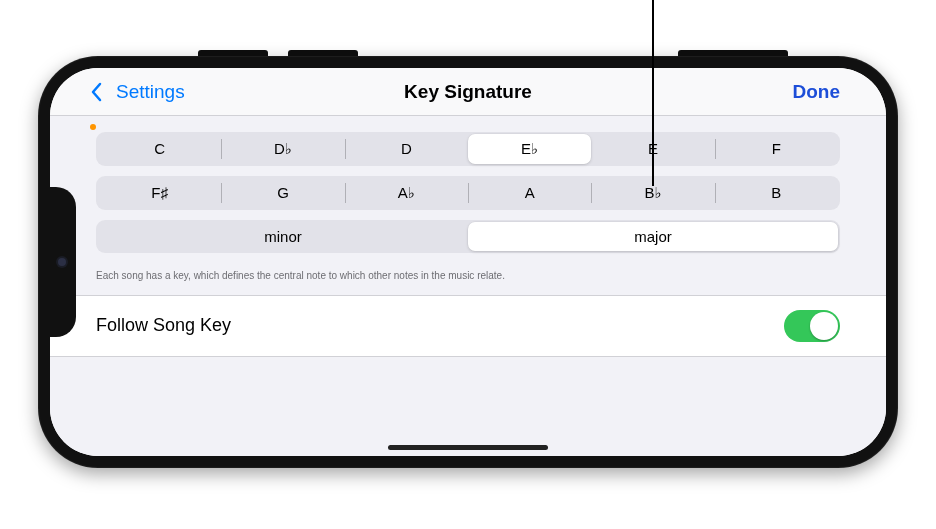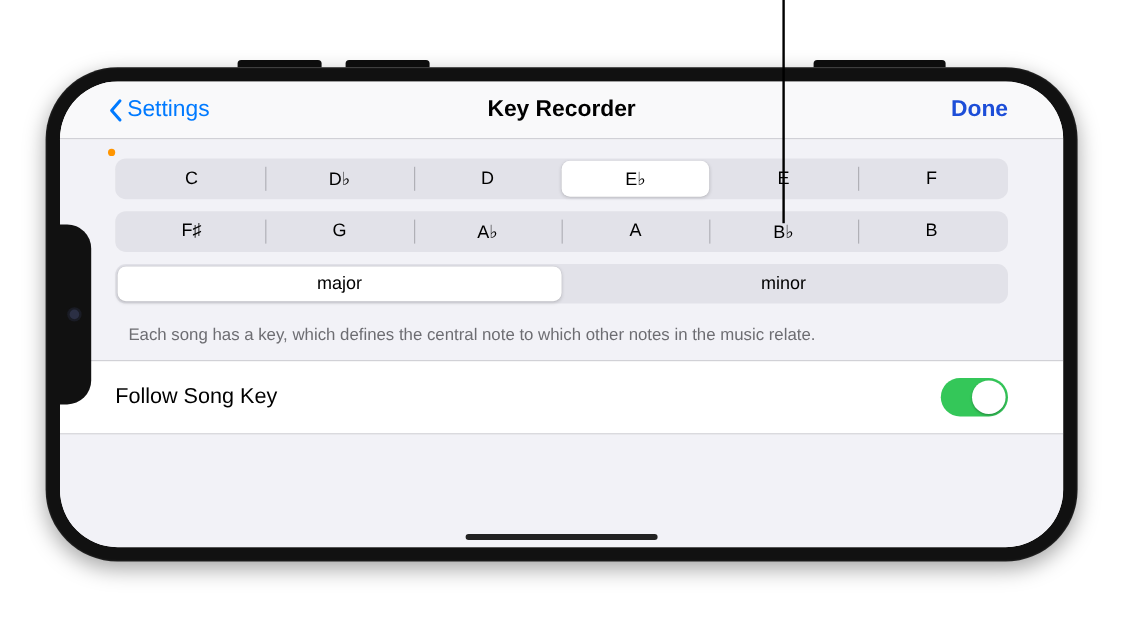--- a/index.html
+++ b/index.html
@@ -58,21 +58,21 @@
   
   .navbar {
     height: 48px;
     display:flex; align-items:center; justify-content:center;
     position:relative;
     border-bottom: 0.5px solid #d1d1d6;
     background:#f9f9fa;
   }
   .navbar .back {
     position:absolute; left:40px; top:0; bottom:0;
-    display:flex; align-items:center; gap:4px;
+    display:flex; align-items:center; gap:14px;
     color:#007aff; font-size:19px; cursor:pointer;
   }
   .navbar .title { font-size:19px; font-weight:600; color:#000; }
   .navbar .done { position:absolute; right:46px; top:0; bottom:0; display:flex; align-items:center; color:#1d4ed8; font-size:19px; font-weight:600; cursor:pointer; }
   .chevron { display:inline-block; }
   .chevron svg { display:block; }
 
   
   .content { background:#f2f2f7; height:calc(100% - 48px); overflow:hidden; }
   .group { padding:16px 46px 0 46px; position:relative; }
@@ -96,21 +96,21 @@
     background:rgba(60,60,67,0.3);
   }
   .seg .opt.selected{
     background:#fff;
     box-shadow:0 1px 3px rgba(0,0,0,0.15), 0 0 0 0.5px rgba(0,0,0,0.04);
   }
   .seg .opt.selected::before,
   .seg .opt.selected + .opt::before { display:none; }
 
   .footnote{
-    font-size:14px; color:#6d6d72; padding:6px 0 12px 0; line-height:1.35;margin-left:11px;
+    font-size:10px; color:#6d6d72; padding:6px 0 12px 0; line-height:1.35;
   }
 
   .row {
     background:#fff; border-top:0.5px solid #d1d1d6; border-bottom:0.5px solid #d1d1d6;
     padding:14px 46px; display:flex; align-items:center; justify-content:space-between;
   }
   .row .label{ font-size:18px; color:#000; }
 
   .toggle{
     width:56px; height:32px; border-radius:16px; position:relative; cursor:pointer;
@@ -136,21 +136,21 @@
 
       <div class="navbar">
         <div class="back">
           <span class="chevron">
             <svg width="12" height="20" viewBox="0 0 12 20">
                 <path d="M10 2 L3 10 L10 18" stroke="#007aff" stroke-width="2.5" fill="none" stroke-linecap="round" stroke-linejoin="round"></path>
               </svg>
           </span>
           <span>Settings</span>
         </div>
-        <div class="title">Key Recorder</div>
+        <div class="title">Key Signature</div>
         <div class="done">Done</div>
       </div>
 
       <div class="content">
         <div class="group">
           <span class="orange-dot"></span>
 
           <div class="seg" id="row1">
               <div class="opt">C</div>
               <div class="opt">D♭</div>
@@ -161,22 +161,22 @@
             </div>
           <div class="seg" id="row2">
               <div class="opt">F♯</div>
               <div class="opt">G</div>
               <div class="opt">A♭</div>
               <div class="opt">A</div>
               <div class="opt">B♭</div>
               <div class="opt">B</div>
             </div>
           <div class="seg" id="scaleSeg">
+              <div class="opt">minor</div>
               <div class="opt selected">major</div>
-              <div class="opt">minor</div>
             </div>
 
           <div class="footnote">Each song has a key, which defines the central note to which other notes in the music relate.</div>
         </div>
 
         <div class="row">
           <div class="label">Follow Song Key</div>
           <div class="toggle on">
             <div class="knob"></div>
           </div>

